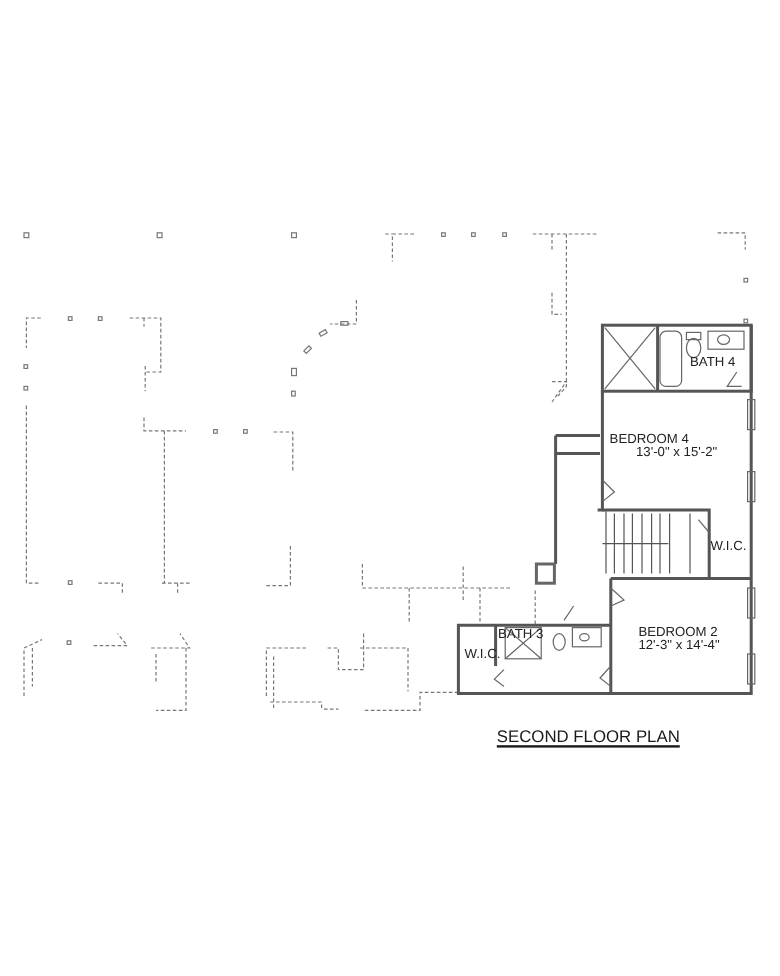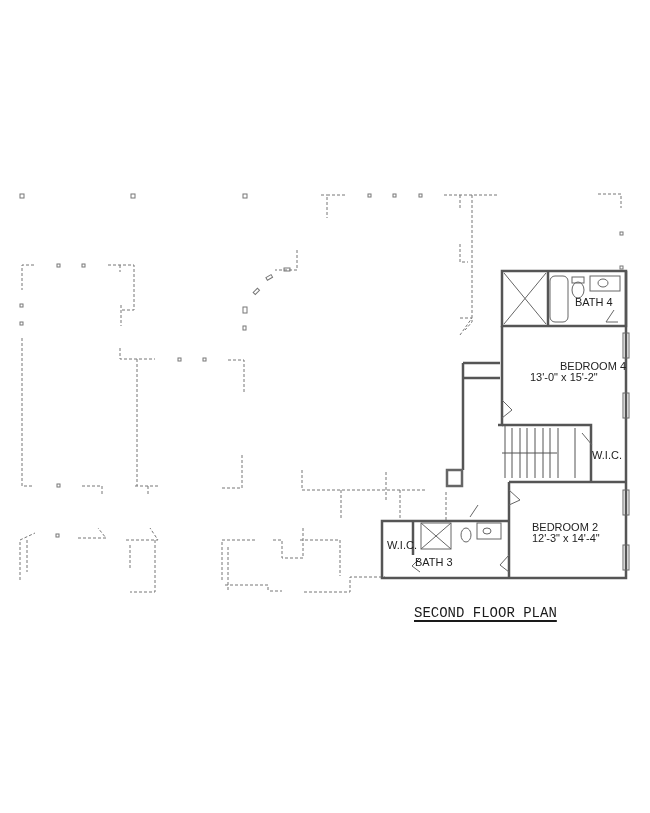--- a/index.html
+++ b/index.html
@@ -1,21 +1,21 @@
 <!DOCTYPE html>
 <html><head>
 <meta charset="utf-8">
 <style>
   html,body{margin:0;padding:0;background:#fff;}
   body{width:650px;height:813px;position:relative;overflow:hidden;font-family:"Liberation Sans",sans-serif;}
   #plan{position:absolute;left:0;top:0;width:650px;height:813px;}
   .lbl{position:absolute;color:#222;font-family:"Liberation Sans",sans-serif;line-height:1;white-space:nowrap;}
   .room-name{font-size:11px;}
   .room-dim{font-size:11px;}
-  .title{position:absolute;left:414px;top:606px;font-size:14px;color:#1a1a1a;text-decoration:underline;text-decoration-thickness:2px;text-underline-offset:3px;font-family:Liberation Mono, monospace;}
+  .title{position:absolute;left:414px;top:606px;font-size:14px;color:#1a1a1a;text-decoration:underline;text-decoration-thickness:2px;text-underline-offset:3px;}
 </style>
 </head>
 <body>
 
 <svg id="plan" viewBox="0 0 650 813" xmlns="http://www.w3.org/2000/svg">
   <g fill="none" stroke="#777" stroke-width="1" stroke-dasharray="3,2">
 
     <rect x="20" y="194" width="4" height="4" stroke-dasharray="none"></rect>
     <rect x="131" y="194" width="4" height="4" stroke-dasharray="none"></rect>
     <rect x="243" y="194" width="4" height="4" stroke-dasharray="none"></rect>
@@ -148,21 +148,21 @@
     <rect x="447" y="470" width="15" height="16" stroke-width="2.5"></rect>
 
     <rect x="623" y="333" width="6" height="25"></rect>
     <rect x="623" y="393" width="6" height="25"></rect>
     <rect x="623" y="490" width="6" height="25"></rect>
     <rect x="623" y="545" width="6" height="25"></rect>
   </g>
 </svg>
 
 <div class="lbl room-name" style="left:575px;top:297px;">BATH 4</div>
-<div class="lbl room-name" style="left:560px;top:361px;">BEDROOM 4</div>
+<div class="lbl room-name" style="left:508px;top:361px;">BEDROOM 4</div>
 <div class="lbl room-dim" style="left:530px;top:372px;">13'-0" x 15'-2"</div>
 <div class="lbl room-name" style="left:592px;top:450px;">W.I.C.</div>
 <div class="lbl room-name" style="left:532px;top:522px;">BEDROOM 2</div>
 <div class="lbl room-dim" style="left:532px;top:533px;">12'-3" x 14'-4"</div>
 <div class="lbl room-name" style="left:387px;top:540px;">W.I.C.</div>
-<div class="lbl room-name" style="left:415px;top:557px;">BATH 3</div>
+<div class="lbl room-name" style="left:415px;top:524px;">BATH 3</div>
 
 <div class="lbl title">SECOND FLOOR PLAN</div>
 
 </body></html>

